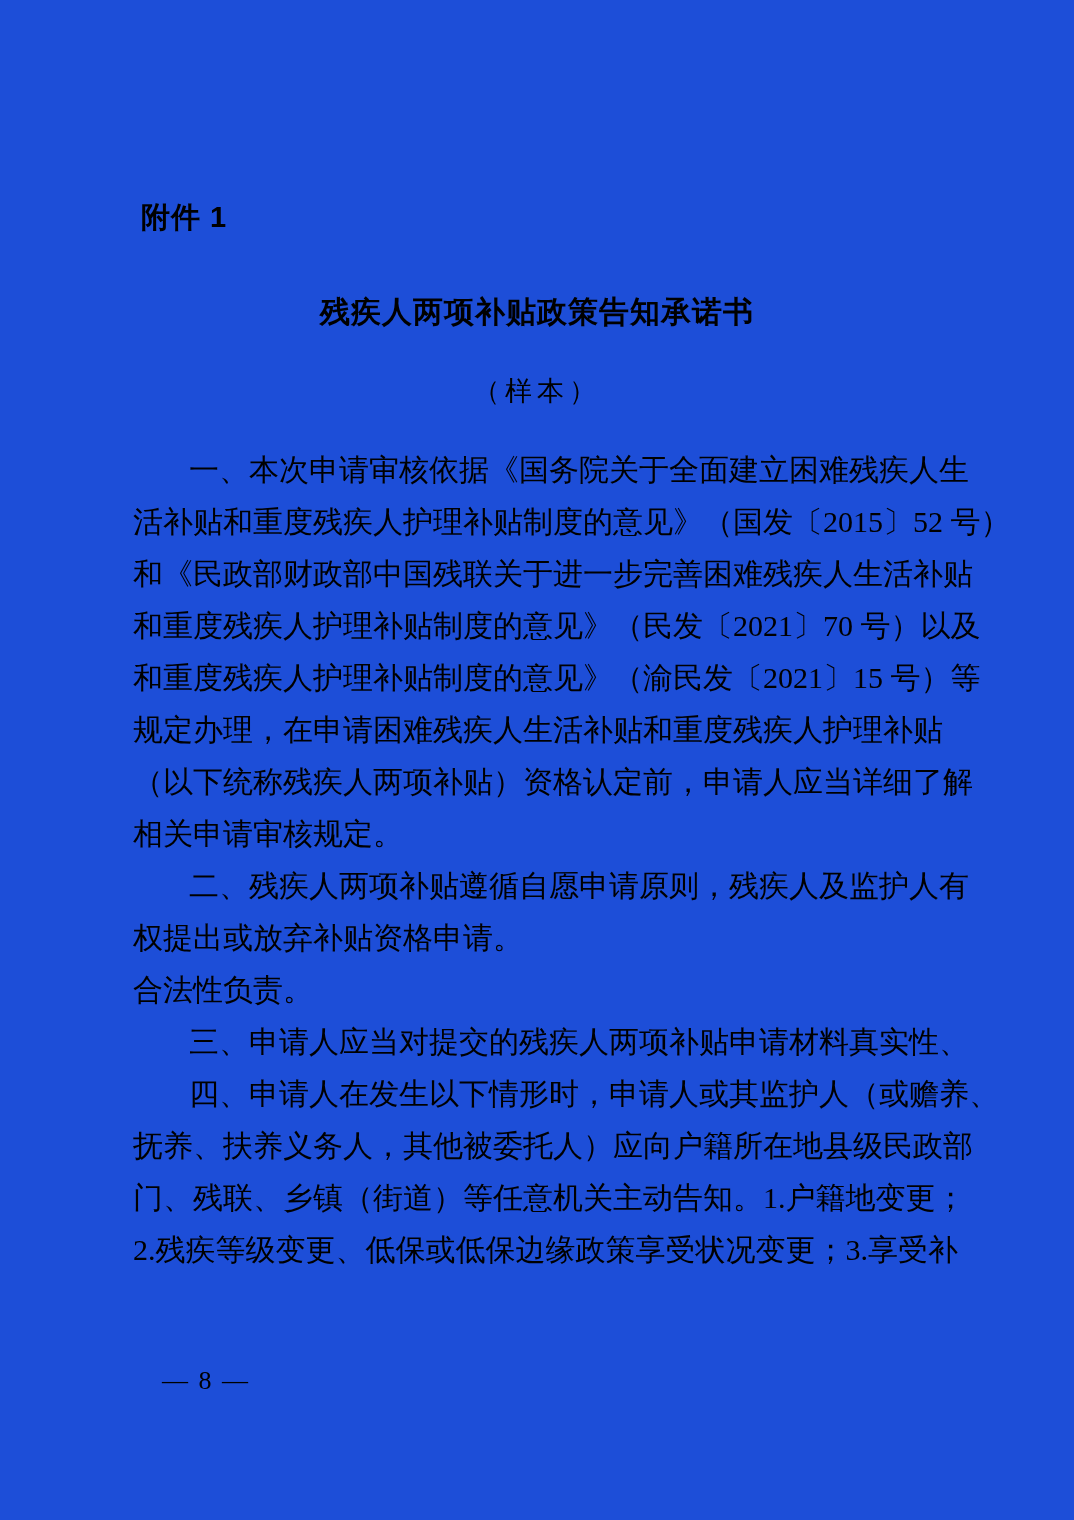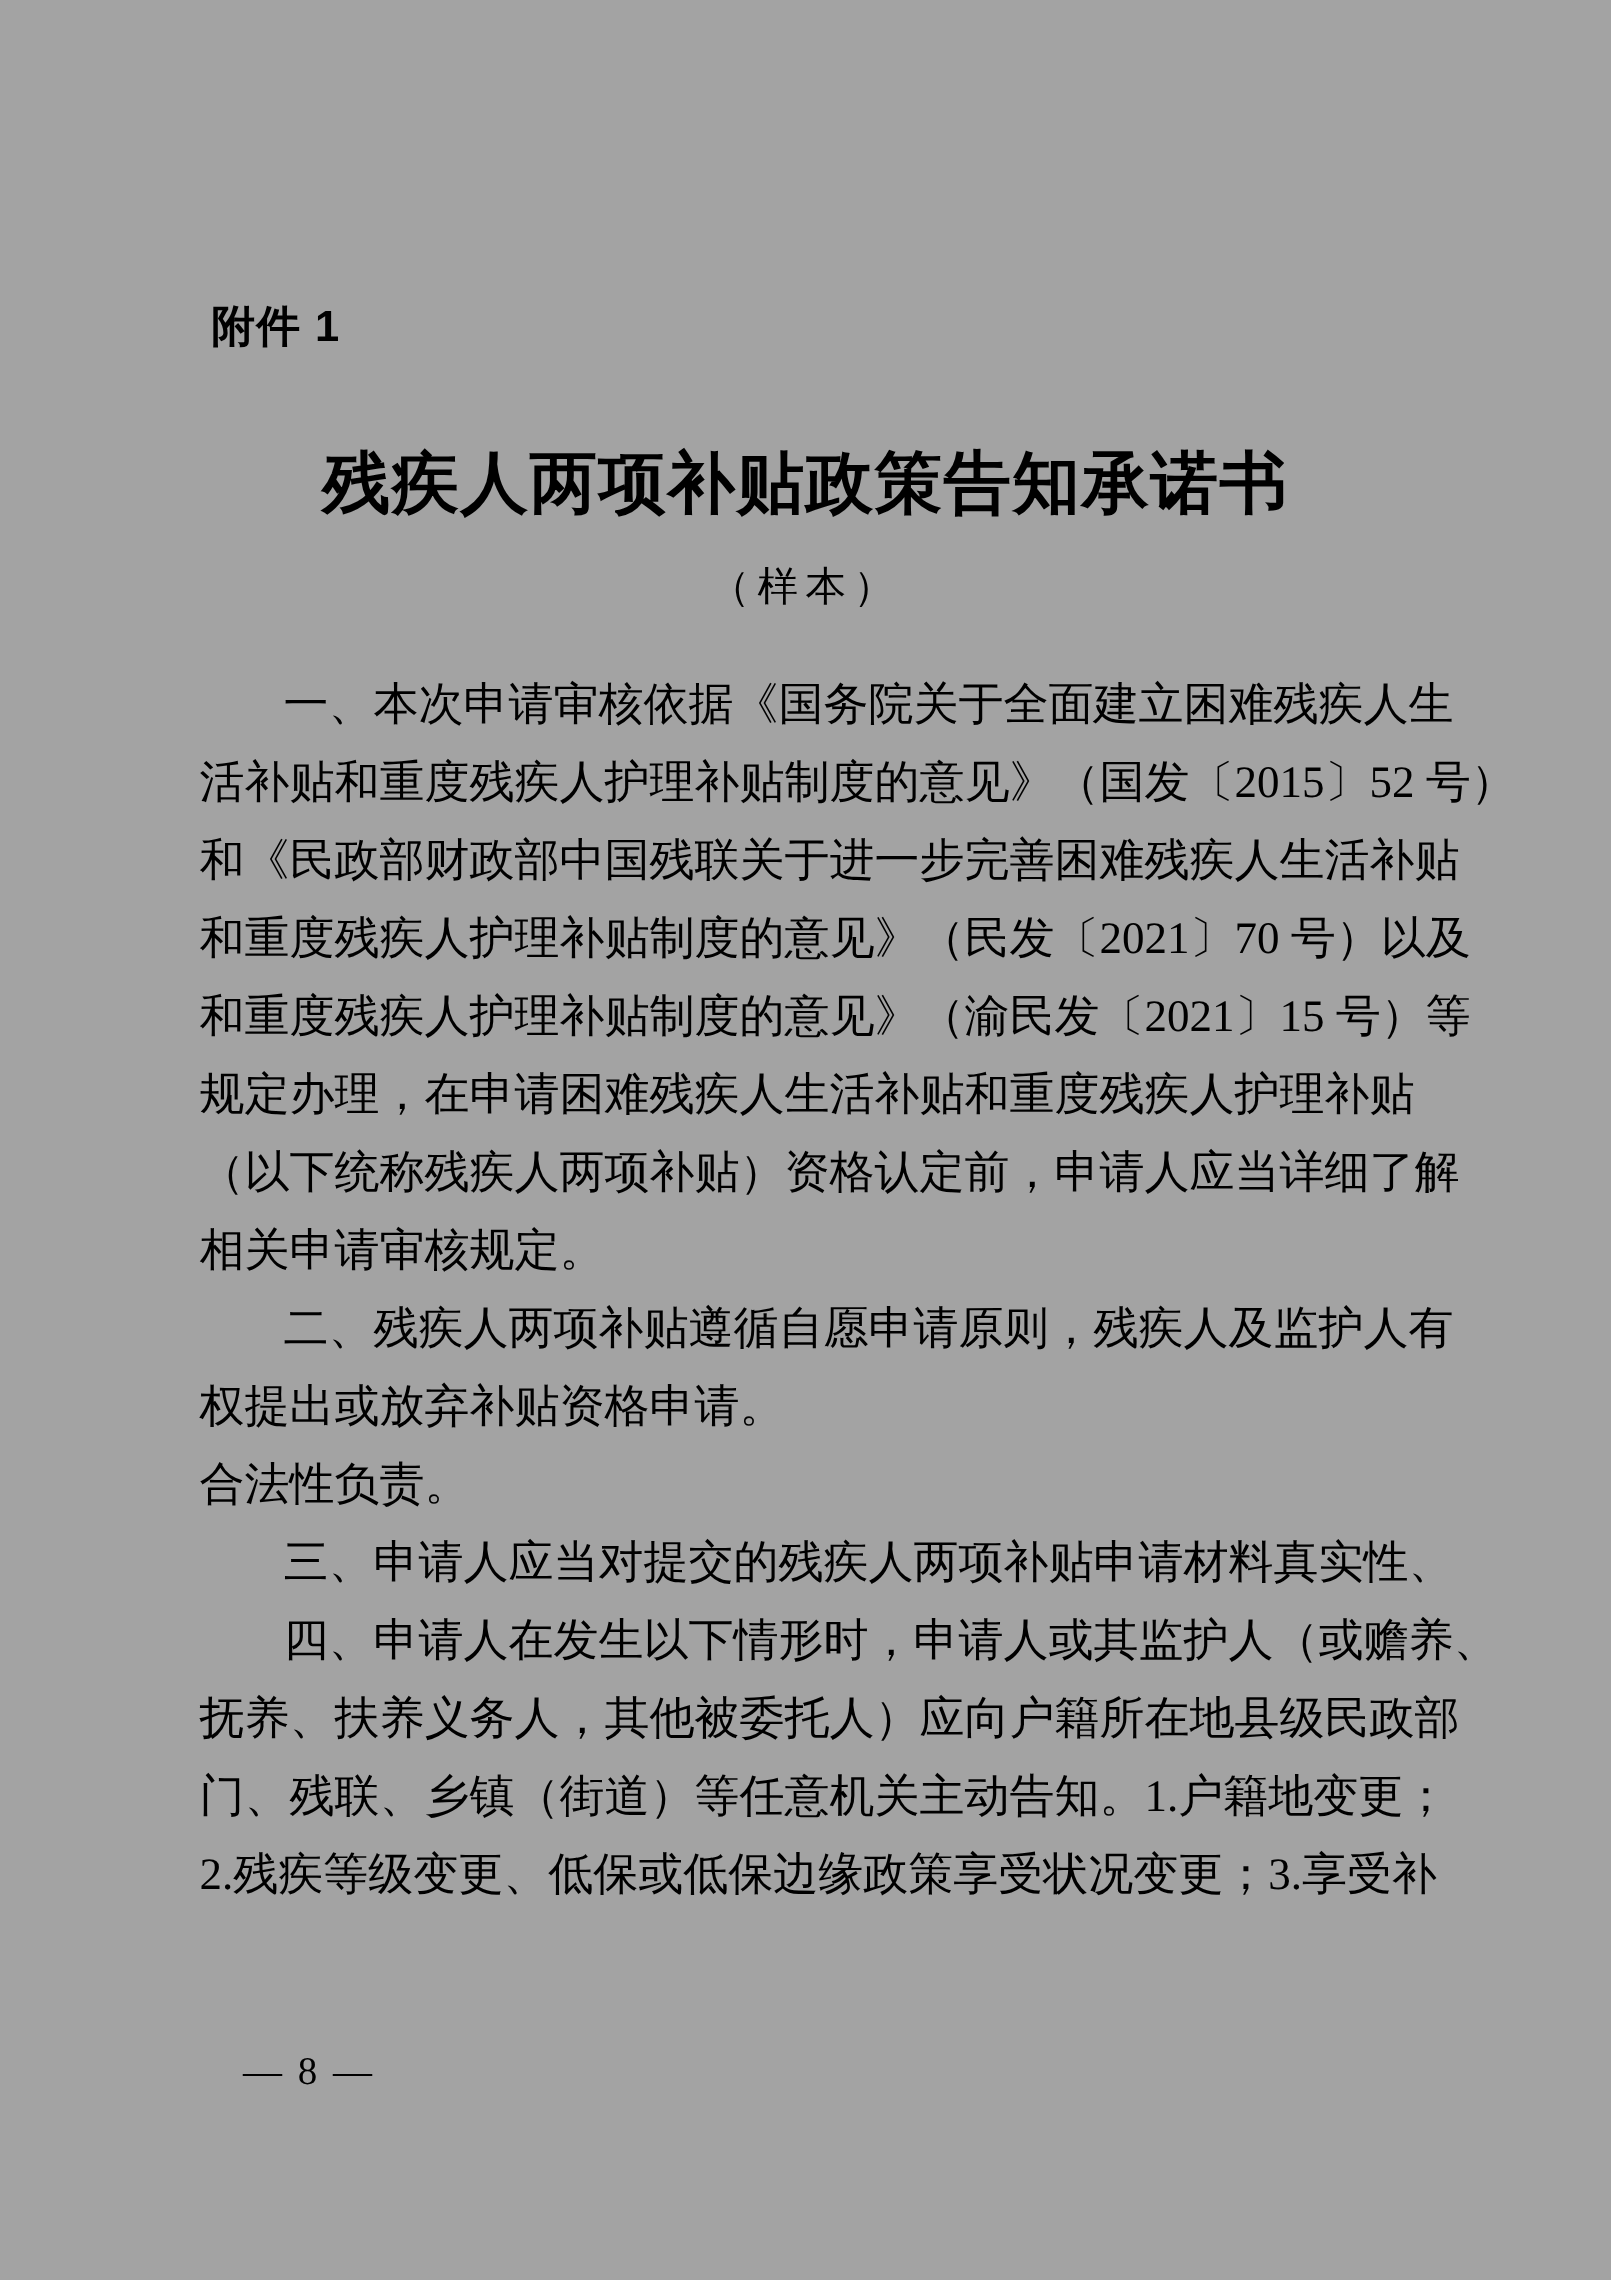--- a/index.html
+++ b/index.html
@@ -1,41 +1,41 @@
 <!DOCTYPE html>
 <html><head>
 <meta charset="utf-8">
 <style>
   html, body { margin: 0; padding: 0; background: #ffffff; }
   .page {
     position: relative;
     width: 1074px;
     height: 1520px;
-    background: #a3a3a3;
+    background: #1d4ed8;
     color: #000000;
     font-family: "Liberation Serif", serif;
     overflow: hidden;
   }
   .attachment-label {
     position: absolute;
     left: 141px;
     top: 198px;
     font-size: 29px;
     font-weight: bold;
     font-family: "Liberation Sans", sans-serif;
     letter-spacing: 1px;
   }
   .doc-title {
     position: absolute;
     left: 0;
     right: 0;
     top: 292px;
     margin: 0;
     text-align: center;
-    font-size: 45px;
+    font-size: 30px;
     font-weight: bold;
     font-family: "Liberation Serif", serif;
     letter-spacing: 1px;
   }
   .doc-subtitle {
     position: absolute;
     left: 0;
     right: 0;
     top: 357px;
     text-align: center;

